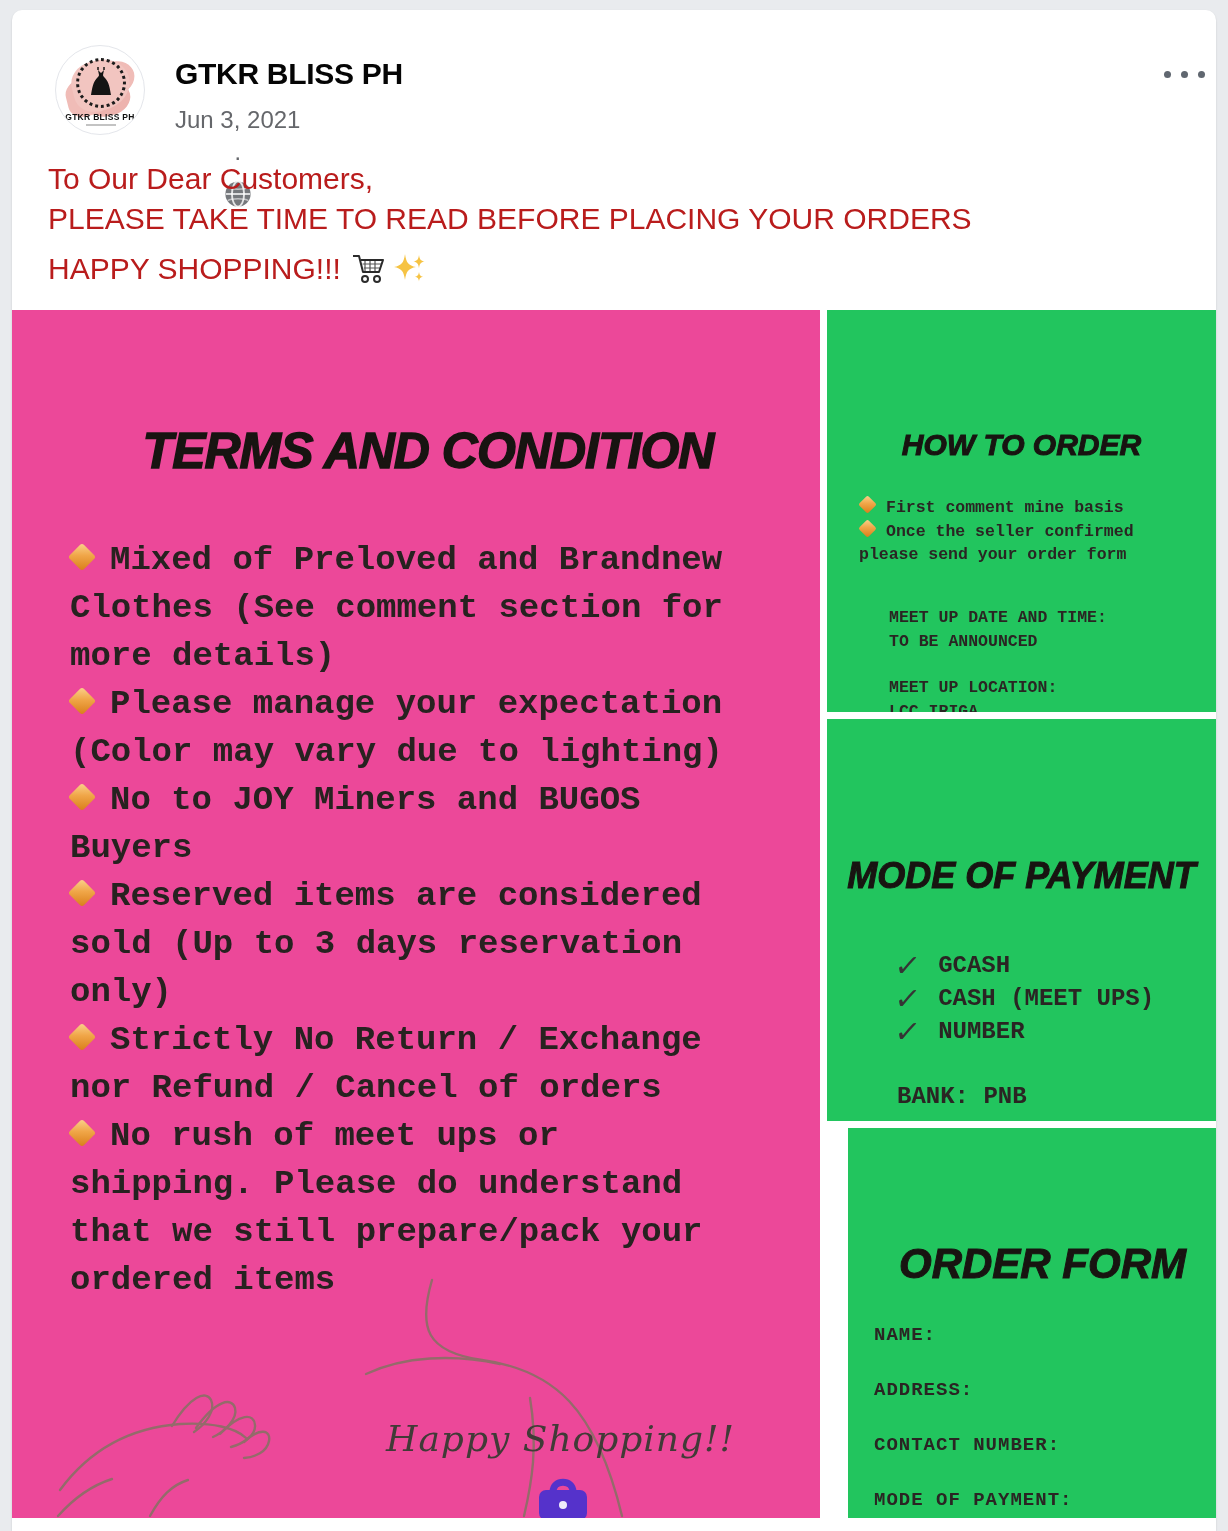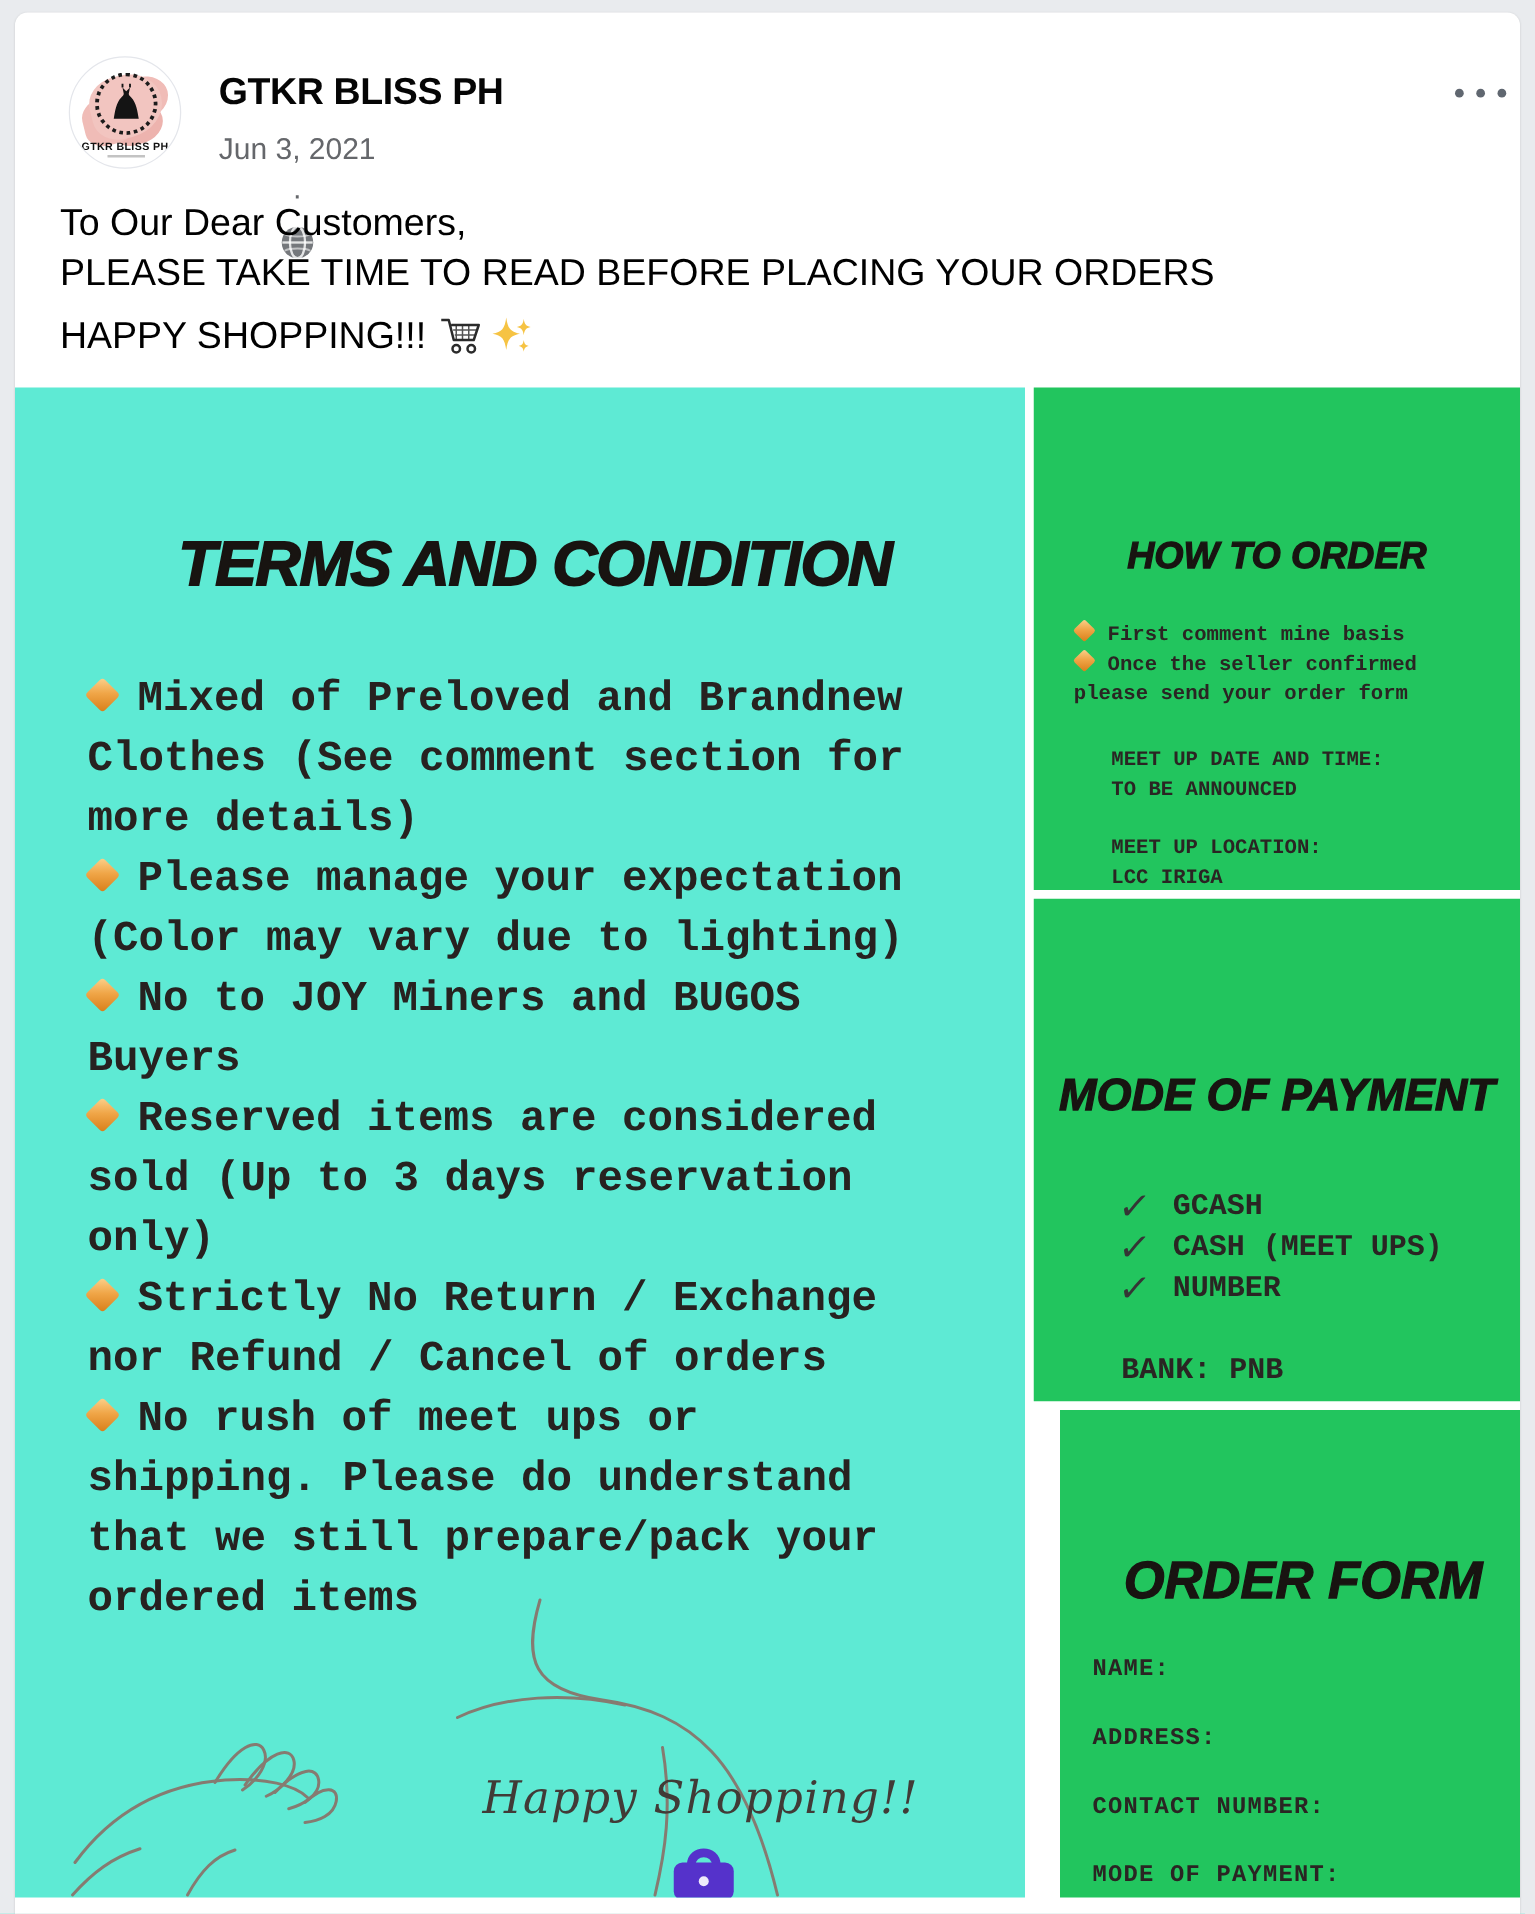--- a/index.html
+++ b/index.html
@@ -57,29 +57,29 @@
   .meta-row .ts { cursor:pointer; }
   .more-btn {
     position:absolute; left:1138px; top:44px; width:68px; height:40px;
     display:flex; align-items:center; justify-content:center; gap:10px;
     border:none; background:transparent; cursor:pointer;
   }
   .more-btn .dot { width:7px; height:7px; border-radius:50%; background:#606770; }
   
   .post-text {
     position:absolute; left:36px; top:149px; width:1140px;
-    font-size:30px; color:#000000; line-height:40px;
+    font-size:30px; color:#b91c1c; line-height:40px;
   }
   .post-text .l3 { margin-top:10px; display:flex; align-items:center; gap:6px; }
   
   .photo-grid { position:absolute; left:0; top:300px; width:1204px; height:1221px; background:#fff; }
   .photo {
     position:absolute; overflow:hidden; cursor:pointer;
   }
-  .terms-img { left:0; top:0; width:808px; height:1208px; background:#5eead4; }
+  .terms-img { left:0; top:0; width:808px; height:1208px; background:#ec4899; }
   .panel { left:815px; width:389px; height:402px; background:#22c55e; }
   .p1 { top:0; }
   .p2 { top:409px; }
   .p3 { top:818px; height:390px;margin-left:21px; }
   
   .terms-title {
     position:absolute; left:0; top:112px; width:100%; padding-left:24px;
     text-align:center;
     font-family:"Liberation Sans", sans-serif;
     font-style:italic; font-weight:700; font-size:50px;
@@ -109,21 +109,21 @@
     position:absolute; left:0; width:100%; text-align:center;
     font-style:italic; font-weight:700; color:#181411;
     -webkit-text-stroke:1px #181411; letter-spacing:0;
     font-family:"Liberation Sans", sans-serif;
   }
   .p1 .panel-title { top:118px; font-size:30px; }
   .p2 .panel-title { top:136px; font-size:36px; }
   .p3 .panel-title { top:112px; font-size:42px; }
   .mono { font-family:"Liberation Mono","DejaVu Sans Mono",monospace; font-weight:700; color:#2a2523; }
   .hto-bullets { position:absolute; left:32px; top:186px; width:330px; font-size:16.5px; line-height:23.5px; }
-  .hto-meet { position:absolute; left:62px; top:286px; font-size:16.5px; line-height:24px; }
+  .hto-meet { position:absolute; left:62px; top:296px; font-size:16.5px; line-height:24px; }
   .hto-meet .gap { height:22px; }
   .pay-list { position:absolute; left:68px; top:230px; font-size:24px; line-height:33px; }
   .pay-row { display:flex; align-items:center; gap:18px; }
   .check {
     font-family:"DejaVu Sans", sans-serif; font-weight:700;
     font-size:30px; color:#353535; transform:skewX(-8deg); line-height:33px;
   }
   .bank-line { position:absolute; left:70px; top:364px; font-size:24px; }
   .of-fields { position:absolute; left:26px; top:196px; font-size:19px; }
   .of-fields .field { margin-bottom:33px; letter-spacing:1px; }

